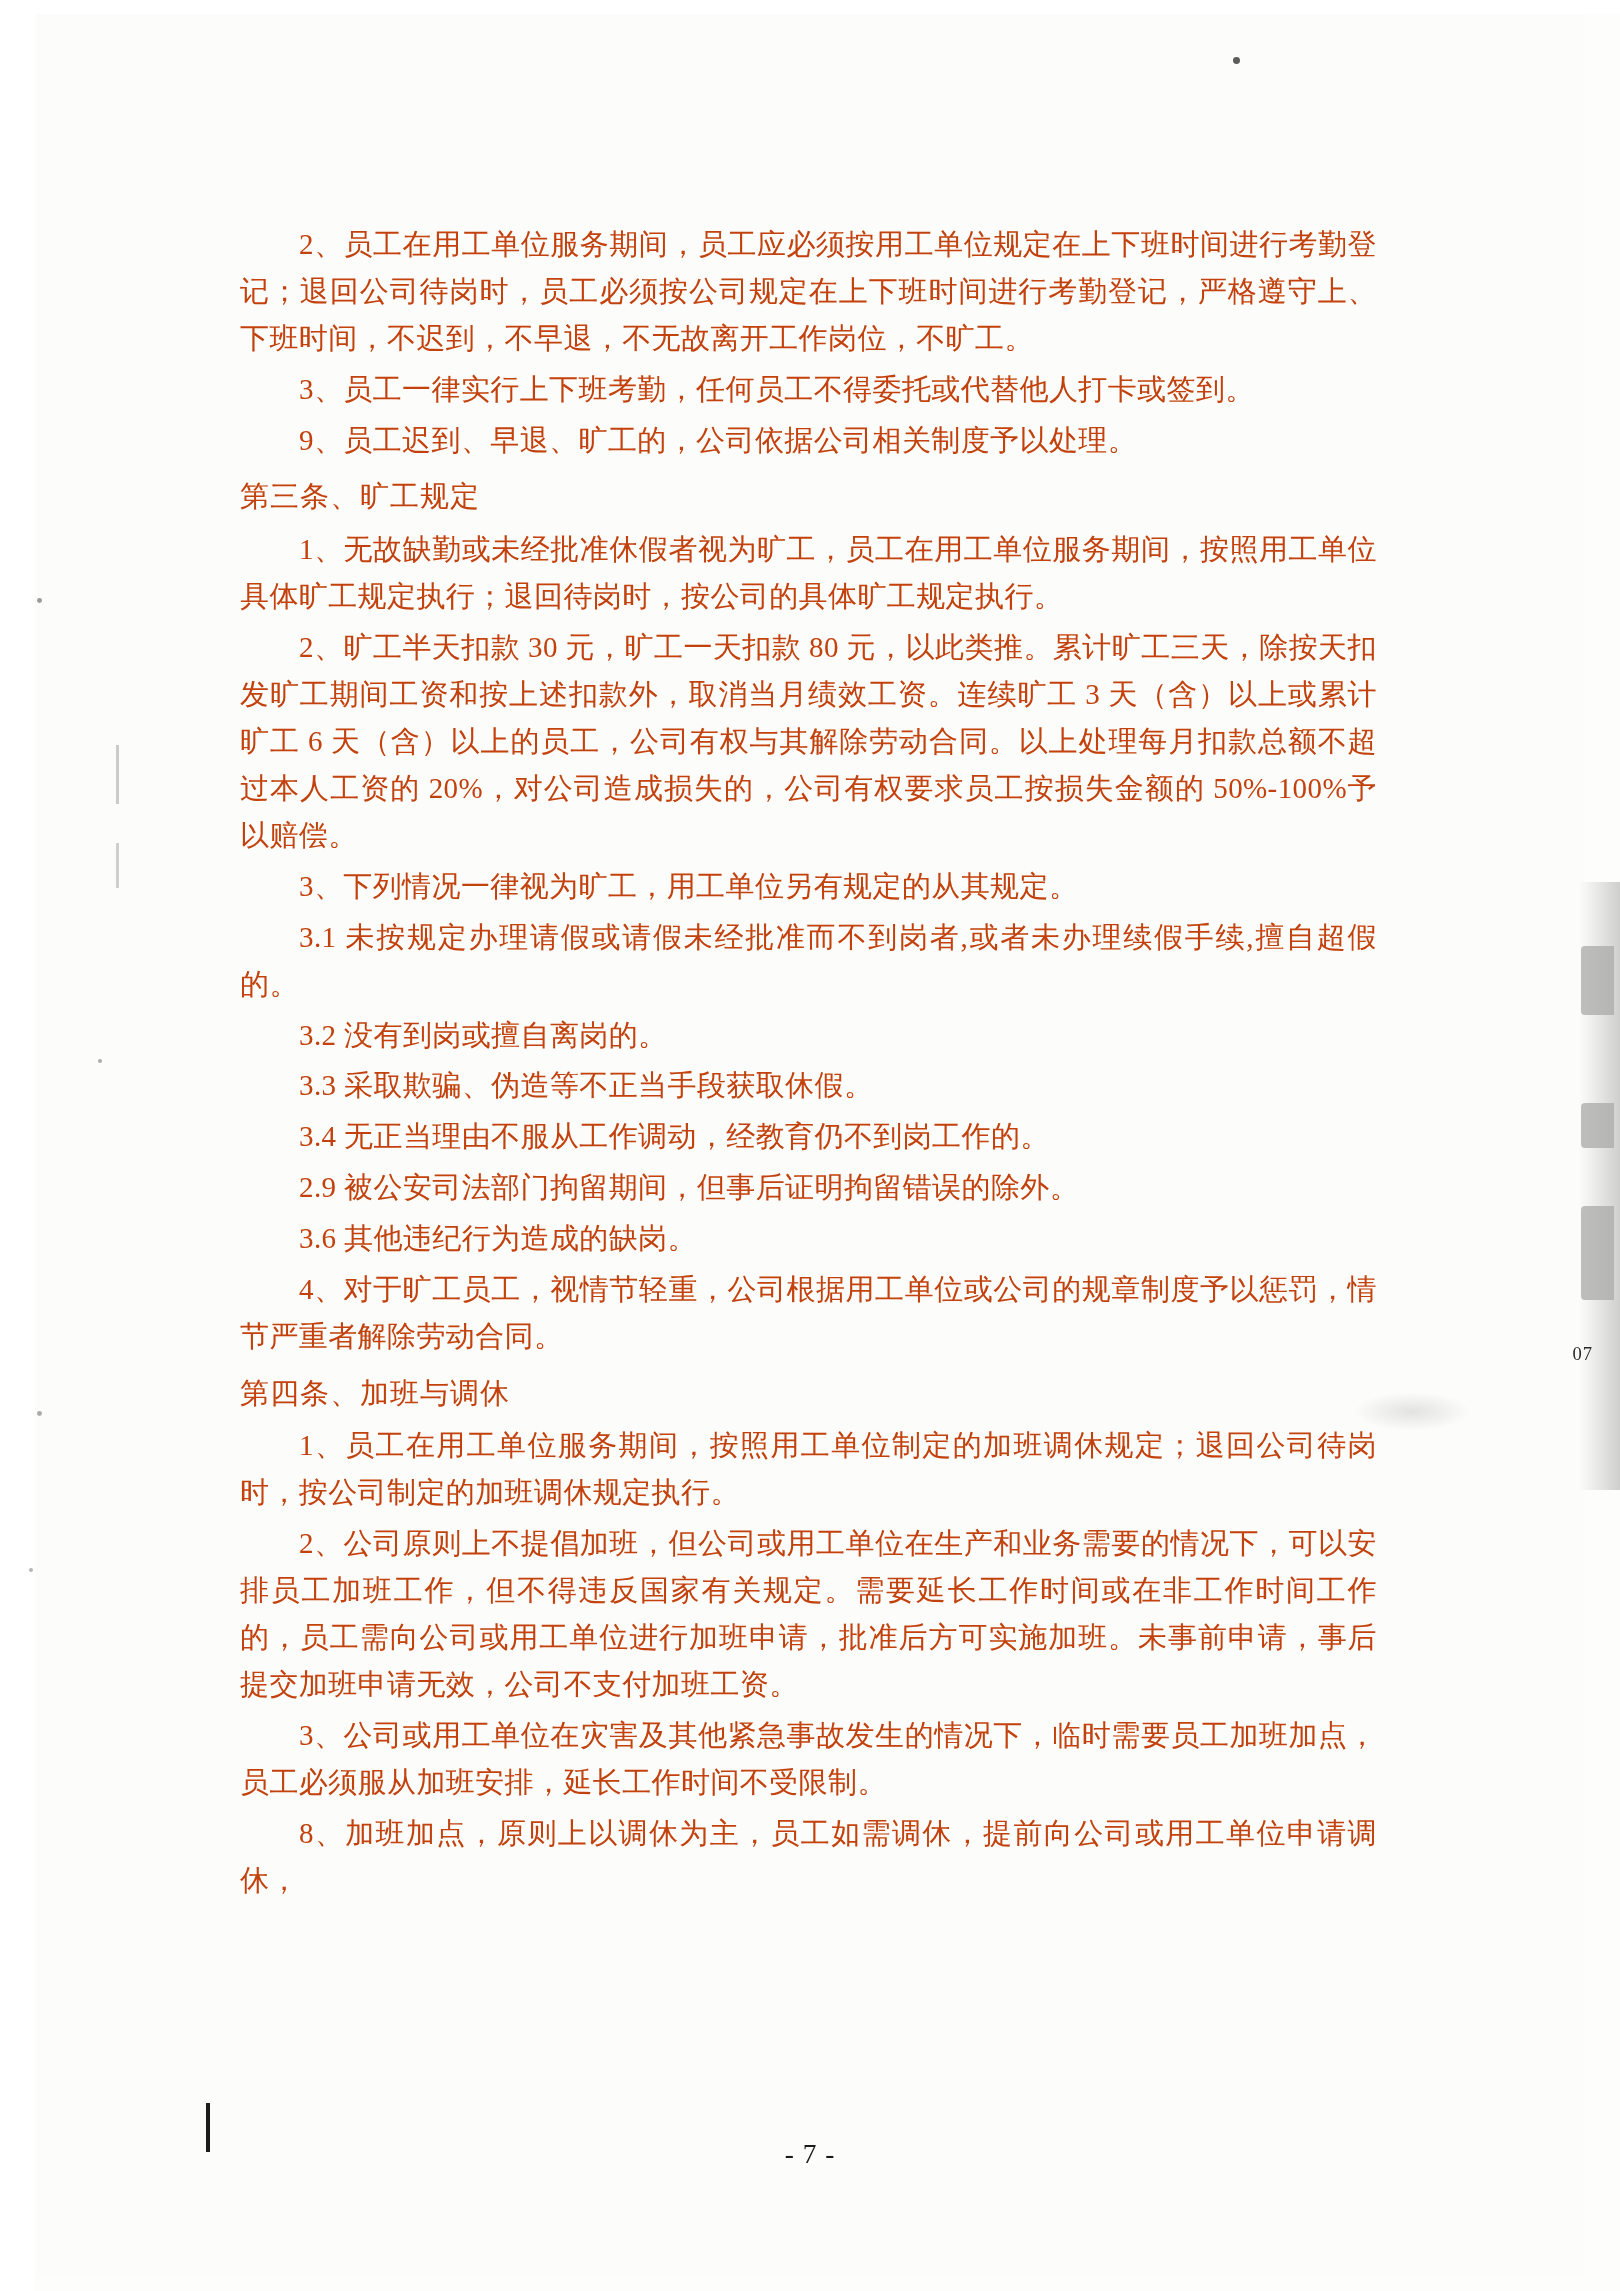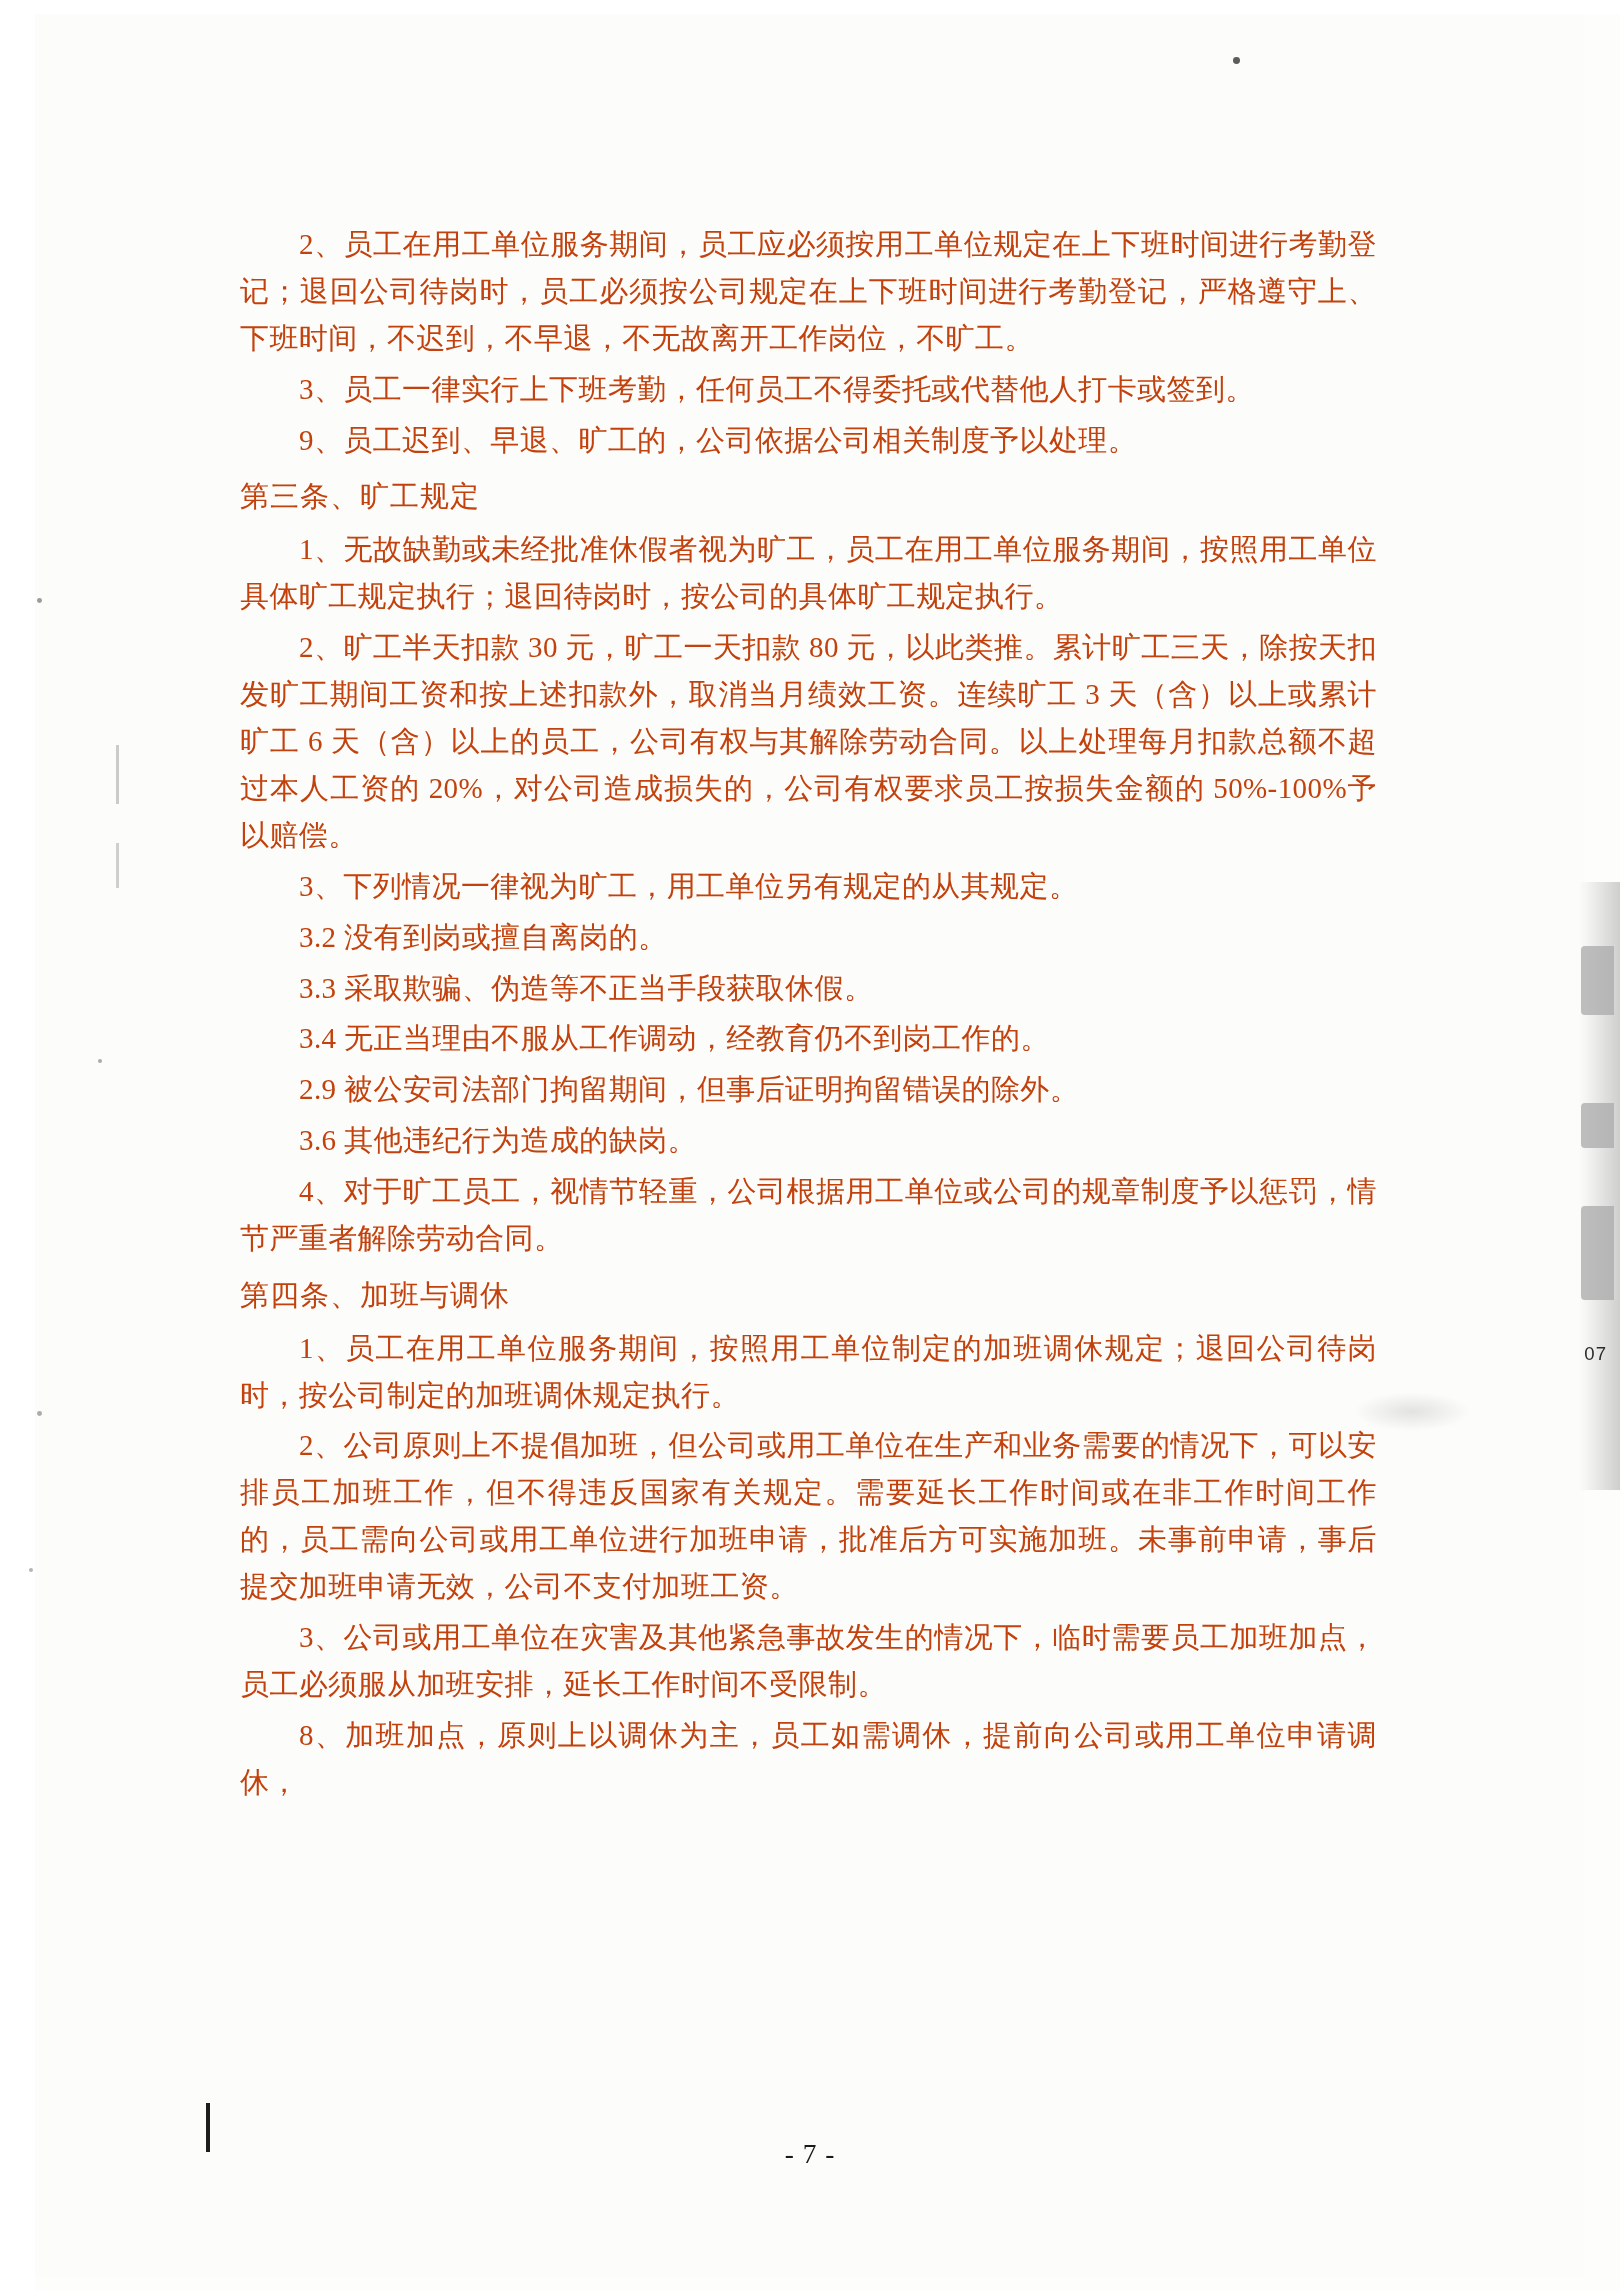--- a/index.html
+++ b/index.html
@@ -126,25 +126,25 @@
     right: 5.9px;
     width: 33px;
     background: #a9a9a9;
     opacity: .75;
   }
   .bt1 { top: 946px; height: 69px; border-radius: 3.9px 0 0 3.9px; }
   .bt2 { top: 1103px; height: 45px; border-radius: 3.9px 0 0 3.9px; }
   .bt3 { top: 1206px; height: 94px; border-radius: 3.9px 0 0 3.9px; }
   .page-code {
     position: absolute;
-    right: 13px;
+    right: 27px;
     top: 1343px;
     font-size: 18.6px;
     color: #2b2b2b;
-    font-family: Liberation Sans, sans-serif;
+    font-family: Liberation Serif, serif;
     letter-spacing: 1px;
   }
   .smudge {
     position: absolute;
     left: 1353px;
     top: 1392px;
     width: 118px;
     height: 39px;
     background: radial-gradient(ellipse at center, rgba(150,150,150,.25), rgba(255,255,255,0) 70%);
   }
@@ -173,20 +173,21 @@
   <div class="smudge"></div>
 
   <div class="content">
     <p class="indent">2、员工在用工单位服务期间，员工应必须按用工单位规定在上下班时间进行考勤登记；退回公司待岗时，员工必须按公司规定在上下班时间进行考勤登记，严格遵守上、下班时间，不迟到，不早退，不无故离开工作岗位，不旷工。</p>
     <p class="indent">3、员工一律实行上下班考勤，任何员工不得委托或代替他人打卡或签到。</p>
     <p class="indent">9、员工迟到、早退、旷工的，公司依据公司相关制度予以处理。</p>
     <p class="heading">第三条、旷工规定</p>
     <p class="indent">1、无故缺勤或未经批准休假者视为旷工，员工在用工单位服务期间，按照用工单位具体旷工规定执行；退回待岗时，按公司的具体旷工规定执行。</p>
     <p class="indent">2、旷工半天扣款 30 元，旷工一天扣款 80 元，以此类推。累计旷工三天，除按天扣发旷工期间工资和按上述扣款外，取消当月绩效工资。连续旷工 3 天（含）以上或累计旷工 6 天（含）以上的员工，公司有权与其解除劳动合同。以上处理每月扣款总额不超过本人工资的 20%，对公司造成损失的，公司有权要求员工按损失金额的 50%-100%予以赔偿。</p>
     <p class="indent">3、下列情况一律视为旷工，用工单位另有规定的从其规定。</p>
+    <p class="sub">3.1 未按规定办理请假或请假未经批准而不到岗者,或者未办理续假手续,擅自超假的。</p>
     <p class="sub">3.2 没有到岗或擅自离岗的。</p>
     <p class="sub">3.3 采取欺骗、伪造等不正当手段获取休假。</p>
     <p class="sub">3.4 无正当理由不服从工作调动，经教育仍不到岗工作的。</p>
     <p class="sub">2.9 被公安司法部门拘留期间，但事后证明拘留错误的除外。</p>
     <p class="sub">3.6 其他违纪行为造成的缺岗。</p>
     <p class="indent">4、对于旷工员工，视情节轻重，公司根据用工单位或公司的规章制度予以惩罚，情节严重者解除劳动合同。</p>
     <p class="heading">第四条、加班与调休</p>
     <p class="indent">1、员工在用工单位服务期间，按照用工单位制定的加班调休规定；退回公司待岗时，按公司制定的加班调休规定执行。</p>
     <p class="indent">2、公司原则上不提倡加班，但公司或用工单位在生产和业务需要的情况下，可以安排员工加班工作，但不得违反国家有关规定。需要延长工作时间或在非工作时间工作的，员工需向公司或用工单位进行加班申请，批准后方可实施加班。未事前申请，事后提交加班申请无效，公司不支付加班工资。</p>
     <p class="indent">3、公司或用工单位在灾害及其他紧急事故发生的情况下，临时需要员工加班加点，员工必须服从加班安排，延长工作时间不受限制。</p>

